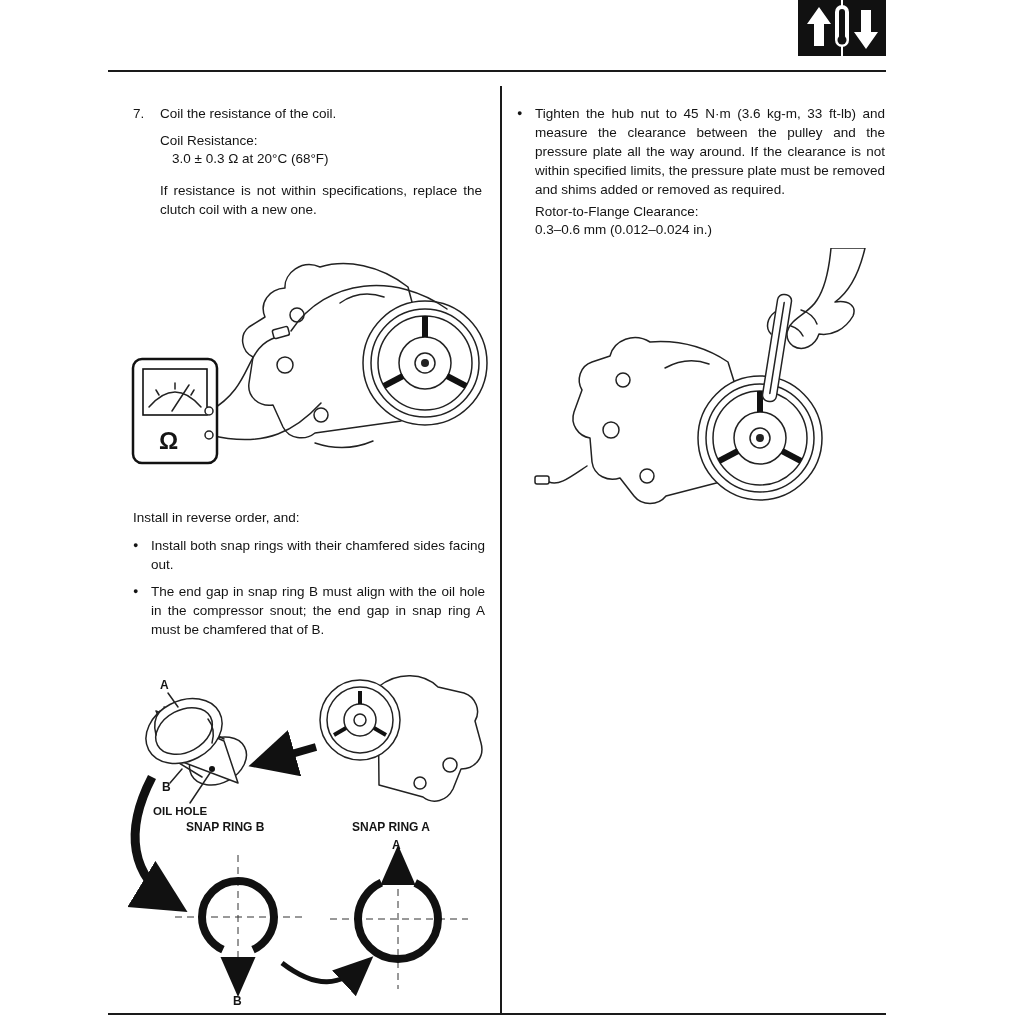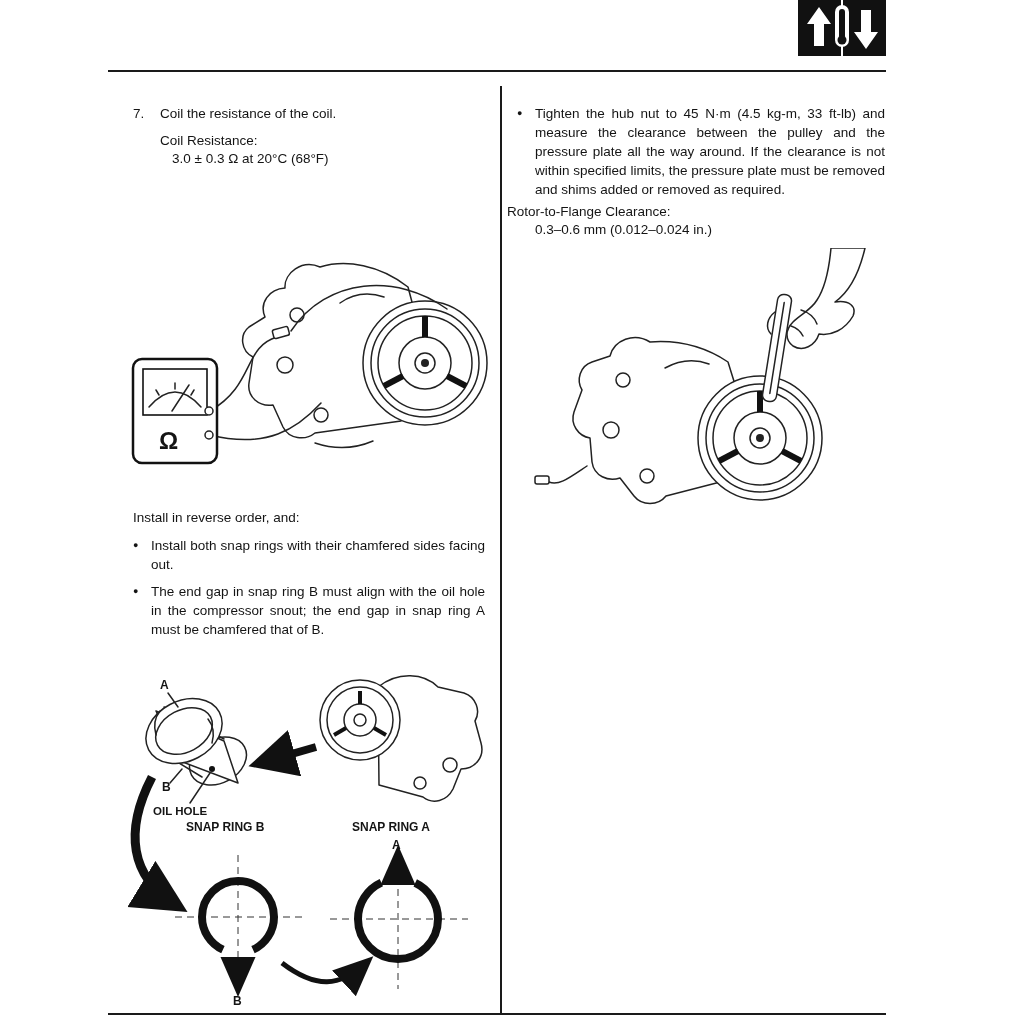--- a/index.html
+++ b/index.html
@@ -49,20 +49,21 @@
   <div class="rule" style="left:108px;top:1013px;width:778px;height:2px;"></div>
 
   <div class="abs row txt" style="left:133px;top:104px;width:352px;">
     <span class="num">7.</span>
     <span>Coil the resistance of the coil.</span>
   </div>
 
   <div class="abs txt bold" style="left:160px;top:131px;">Coil Resistance:</div>
   <div class="abs txt bold" style="left:172px;top:149px;">3.0 ± 0.3 Ω at 20°C (68°F)</div>
 
+  <div class="abs txt just" style="left:160px;top:181px;width:322px;">If resistance is not within specifications, replace the clutch coil with a new one.</div>
 
   <div class="abs" style="left:115px;top:243px;">
     <svg viewBox="0 0 380 255" width="380" height="255">
 
       <path class="ln fillw" d="M205 24 c-18 -8 -36 6 -35 21 c-16 1 -26 15 -20 29 l-16 10 c-10 8 -8 24 4 30 l-4 26 c-2 14 10 24 24 22 l10 22 c6 12 22 14 32 6 l86 -12 26 -62 -19 -72 c-28 -22 -62 -28 -88 -20 z"></path>
       <circle class="ln fillw" cx="182" cy="72" r="7"></circle>
       <circle class="ln fillw" cx="170" cy="122" r="8"></circle>
       <circle class="ln fillw" cx="206" cy="172" r="7"></circle>
       <path class="ln" d="M225 60 q20 -14 44 -6"></path>
       <path class="ln" d="M200 200 q30 10 58 -2"></path>
@@ -175,24 +176,24 @@
         <line class="thick" stroke-width="5" x1="278" y1="238" x2="278" y2="210" marker-end="url(#ah)"></line>
       </g>
       <text class="lbl" x="272" y="204">A</text>
 
       <path class="thick" stroke-width="5" d="M162 318 C 196 344 220 342 246 318" marker-end="url(#ah)"></path>
     </svg>
   </div>
 
   <div class="abs row txt just" style="left:517px;top:104px;width:368px;">
     <span class="bullet">●</span>
-    <span>Tighten the hub nut to 45 N·m (4.5 kg-m, 33 ft-lb) and measure the clearance between the pulley and the pressure plate all the way around. If the clearance is not within specified limits, the pressure plate must be removed and shims added or removed as required.</span>
-  </div>
-
-  <div class="abs txt bold" style="left:507px;top:202px;">Rotor-to-Flange Clearance:</div>
+    <span>Tighten the hub nut to 45 N·m (3.6 kg-m, 33 ft-lb) and measure the clearance between the pulley and the pressure plate all the way around. If the clearance is not within specified limits, the pressure plate must be removed and shims added or removed as required.</span>
+  </div>
+
+  <div class="abs txt bold" style="left:535px;top:202px;">Rotor-to-Flange Clearance:</div>
   <div class="abs txt bold" style="left:535px;top:220px;">0.3–0.6 mm (0.012–0.024 in.)</div>
 
   <div class="abs" style="left:525px;top:248px;">
     <svg viewBox="0 0 370 280" width="370" height="280">
 
       <path class="ln fillw" d="M125 94 c-16 -10 -36 -2 -40 14 l-18 6 c-12 4 -16 18 -10 28 l-8 22 c-4 12 4 24 16 26 l2 24 c2 14 16 20 28 16 l14 18 c8 10 24 10 32 0 l62 -16 18 -60 -18 -58 c-24 -16 -52 -22 -78 -20 z"></path>
       <circle class="ln fillw" cx="98" cy="132" r="7"></circle>
       <circle class="ln fillw" cx="86" cy="182" r="8"></circle>
       <circle class="ln fillw" cx="122" cy="228" r="7"></circle>
       <path class="ln" d="M140 120 q22 -12 44 -4"></path>

